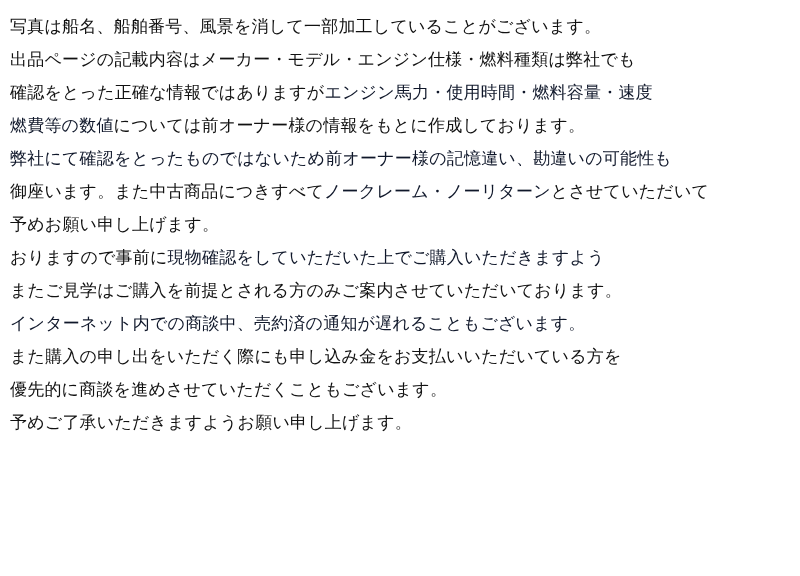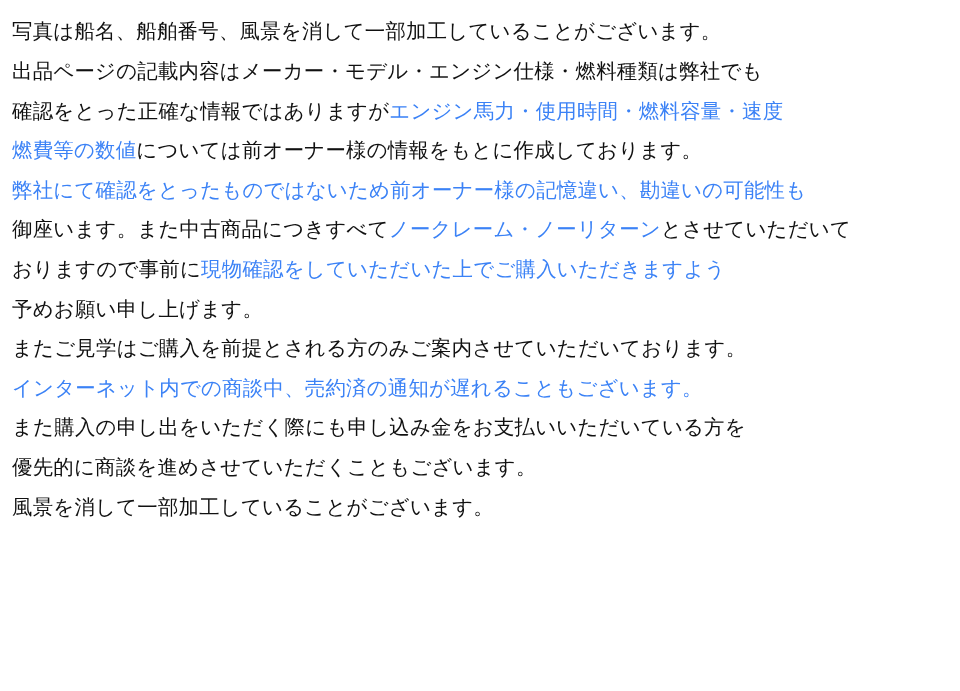--- a/index.html
+++ b/index.html
@@ -22,32 +22,32 @@
     font-size: 17px;
     line-height: 33px;
     white-space: nowrap;
     color: #111111;
     letter-spacing: 0.2px;
   }
   .seg {
     display: inline;
   }
   .seg.black { color: #111111; }
-  .seg.red   { color: #3b82f6; }
+  .seg.red   { color: #0f172a; }
 </style>
 </head>
 <body>
 
 <div id="notice">
     <div class="line"><span class="seg black">写真は船名、船舶番号、風景を消して一部加工していることがございます。</span></div>
     <div class="line"><span class="seg black">出品ページの記載内容はメーカー・モデル・エンジン仕様・燃料種類は弊社でも</span></div>
     <div class="line"><span class="seg black">確認をとった正確な情報ではありますが</span><span class="seg red">エンジン馬力・使用時間・燃料容量・速度</span></div>
     <div class="line"><span class="seg red">燃費等の数値</span><span class="seg black">については前オーナー様の情報をもとに作成しております。</span></div>
     <div class="line"><span class="seg red">弊社にて確認をとったものではないため前オーナー様の記憶違い、勘違いの可能性も</span></div>
     <div class="line"><span class="seg black">御座います。また中古商品につきすべて</span><span class="seg red">ノークレーム・ノーリターン</span><span class="seg black">とさせていただいて</span></div>
+    <div class="line"><span class="seg black">予めお願い申し上げます。</span></div>
     <div class="line"><span class="seg black">おりますので事前に</span><span class="seg red">現物確認をしていただいた上でご購入いただきますよう</span></div>
-    <div class="line"><span class="seg black">予めお願い申し上げます。</span></div>
     <div class="line"><span class="seg black">またご見学はご購入を前提とされる方のみご案内させていただいております。</span></div>
     <div class="line"><span class="seg red">インターネット内での商談中、売約済の通知が遅れることもございます。</span></div>
     <div class="line"><span class="seg black">また購入の申し出をいただく際にも申し込み金をお支払いいただいている方を</span></div>
     <div class="line"><span class="seg black">優先的に商談を進めさせていただくこともございます。</span></div>
-    <div class="line"><span class="seg black">風景を消して一部加工していることがございます。</span></div>
+    <div class="line"><span class="seg black">予めご了承いただきますようお願い申し上げます。</span></div>
   </div>
 
 </body></html>

